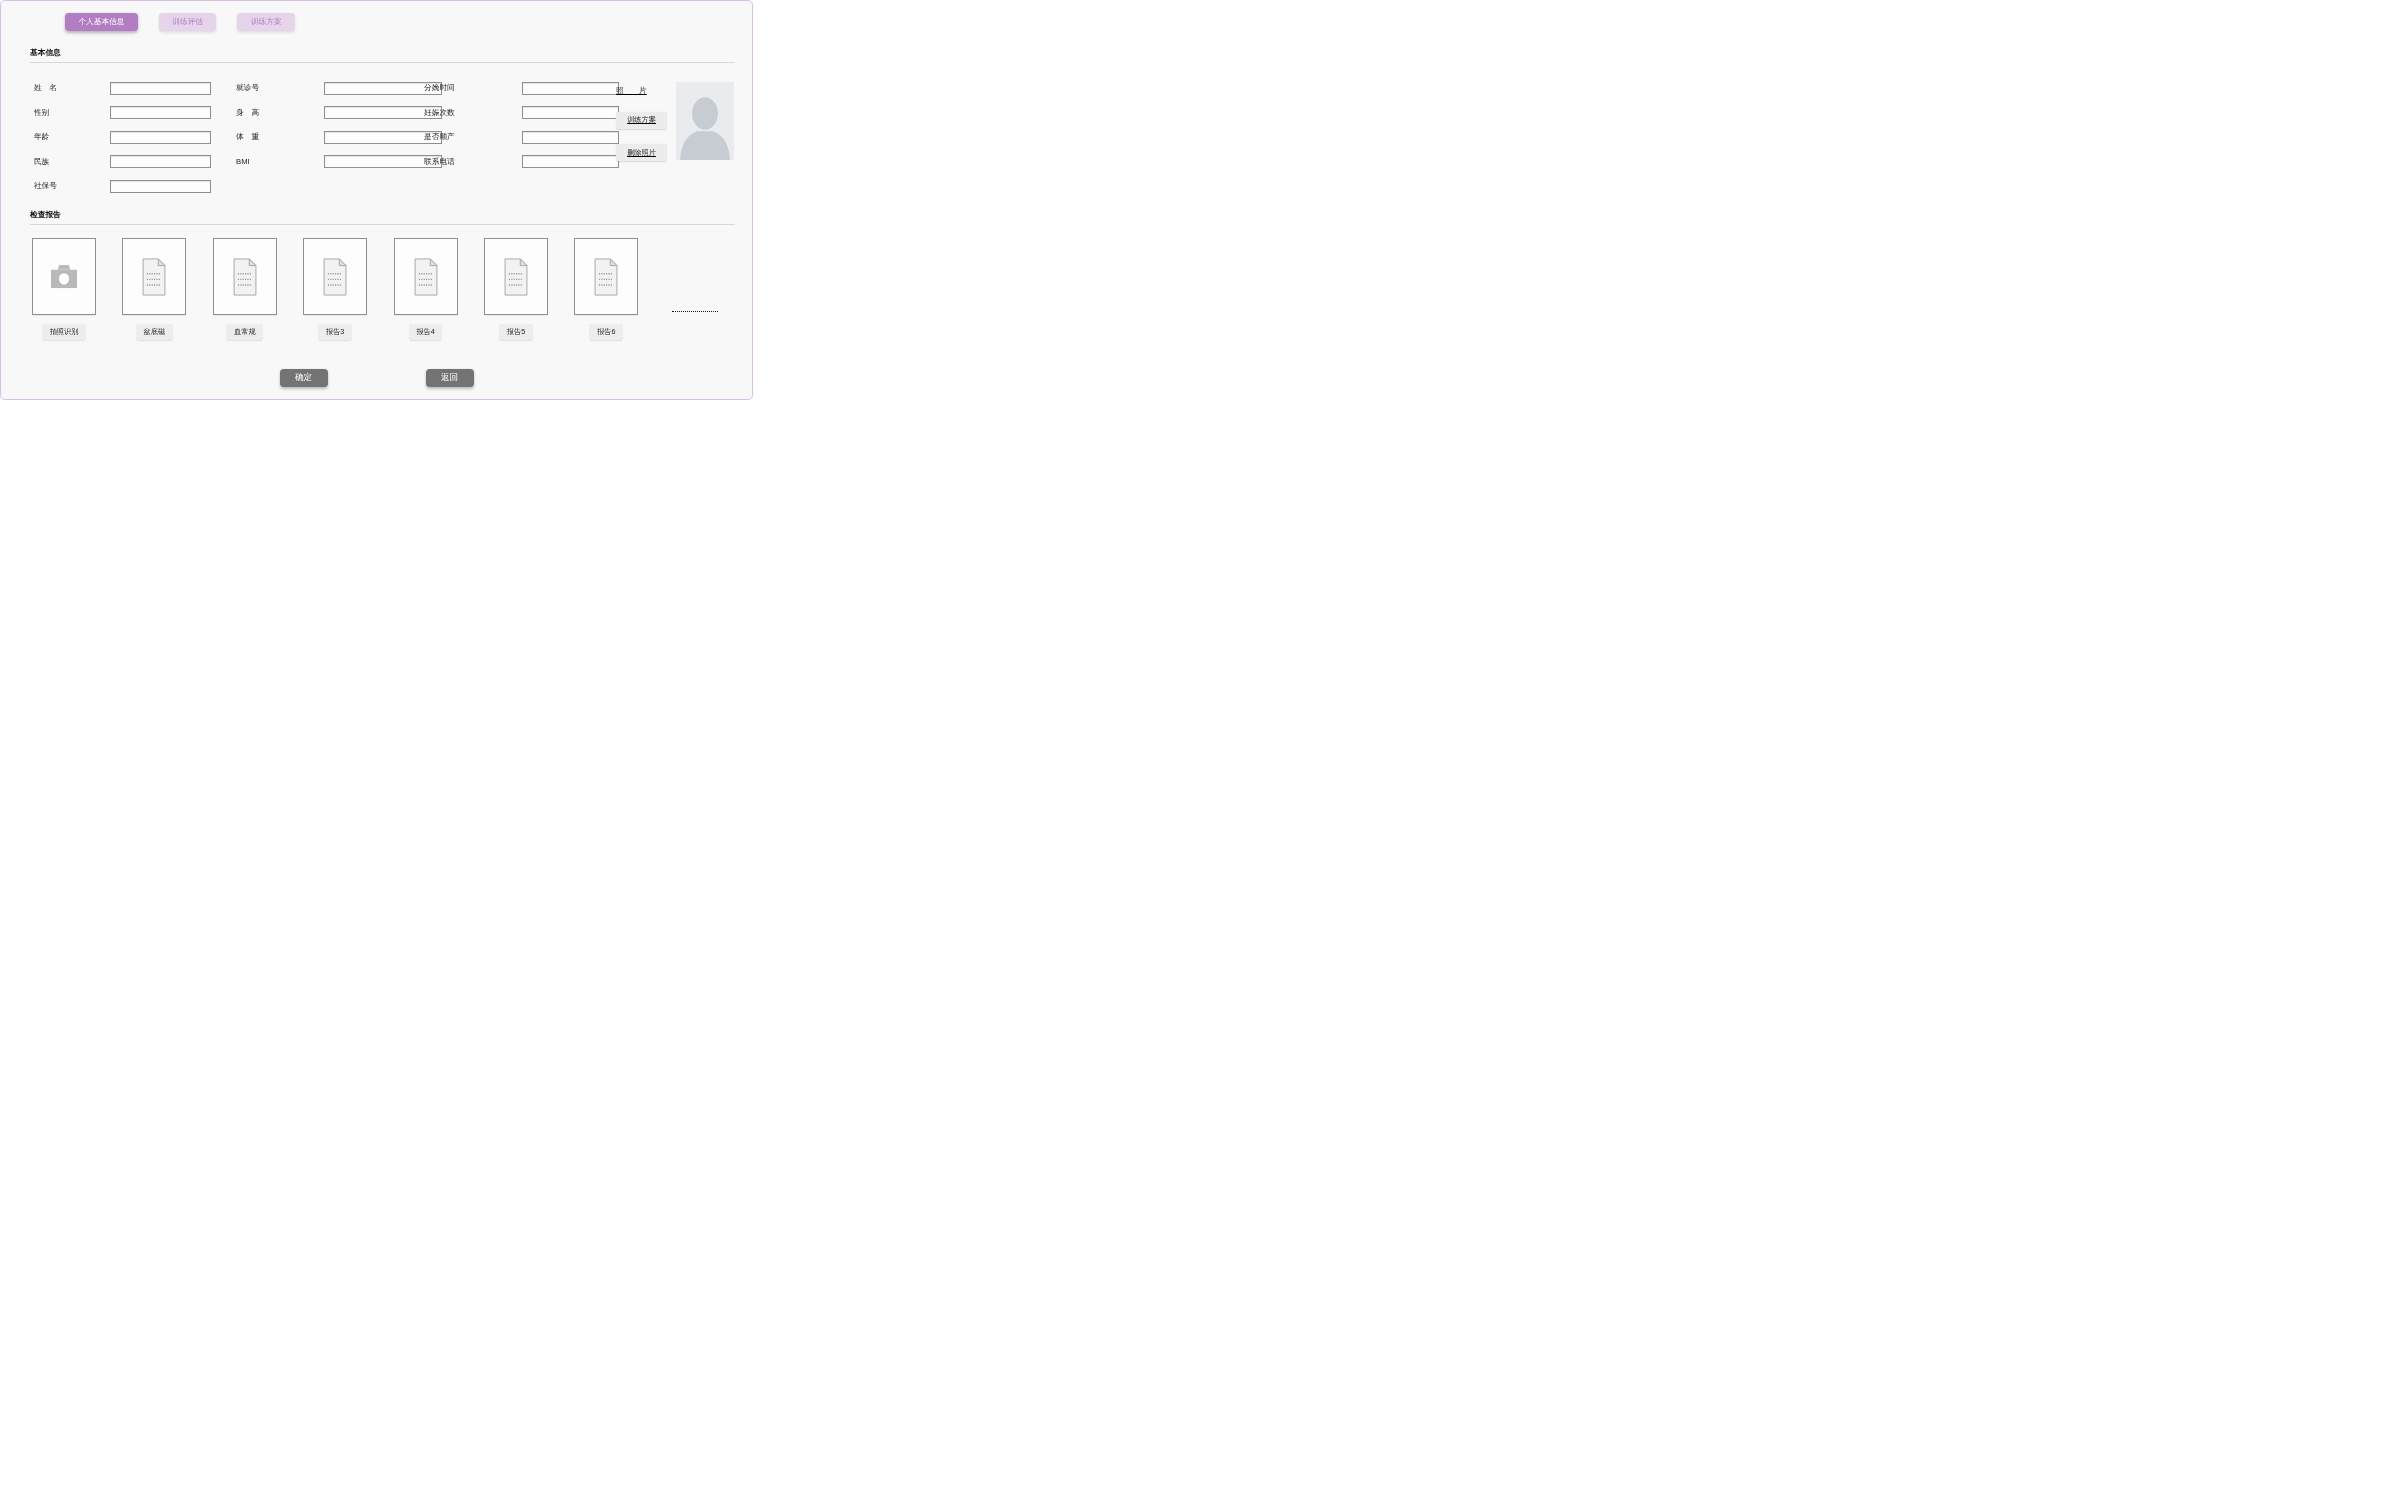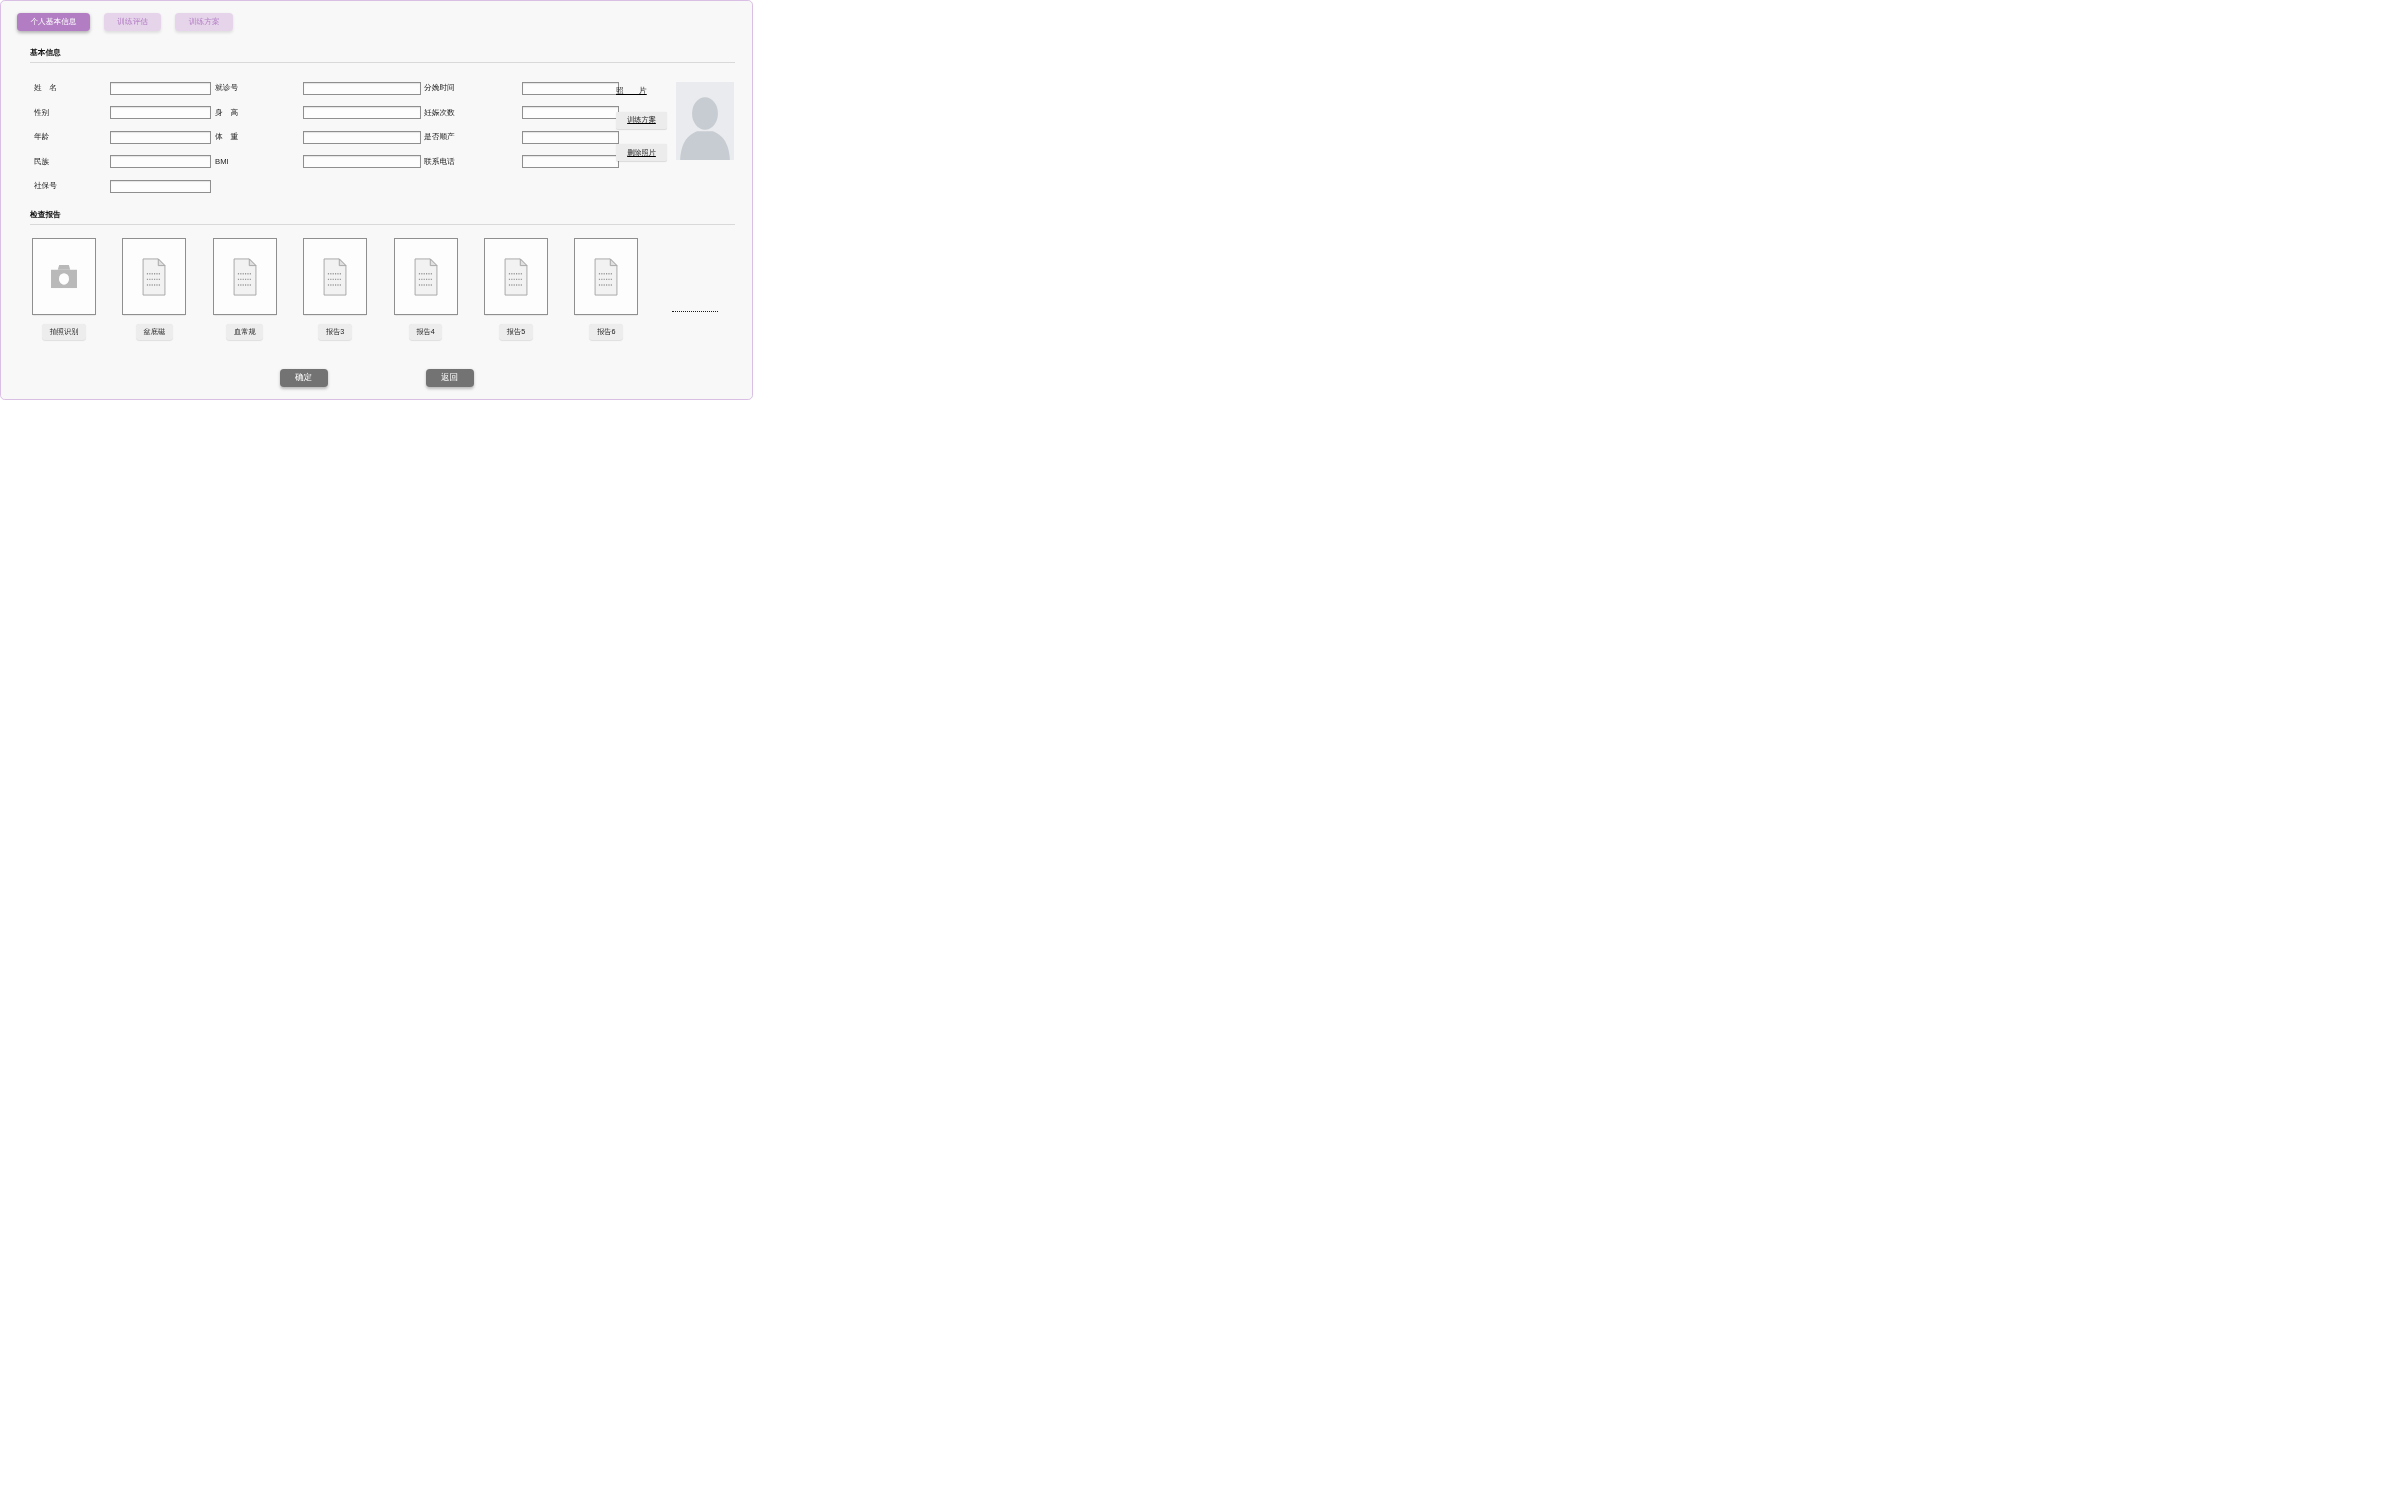--- a/index.html
+++ b/index.html
@@ -9,21 +9,21 @@
   .page {
     position: relative;
     width: 753px; height: 400px;
     background: #f8f8f8;
     border: 1.4px solid #d9bfe3;
     border-radius: 4.8px;
     overflow: hidden;
   }
 
   
-  .tabs { display: flex; gap: 14px; padding: 11.5px 0 0 16px; }
+  .tabs { display: flex; gap: 21px; padding: 11.5px 0 0 16px; margin-left: 48px; }
   .tab {
     height: 18px; padding: 0 13.4px;
     display: flex; align-items: center; justify-content: center;
     font-size: 7.7px; border-radius: 3.8px; cursor: pointer;
     background: #e6d4eb; color: #b27dc3;
     box-shadow: 0 1.9px 2.9px rgba(0,0,0,.10);
     white-space: nowrap;
   }
   .tab.active {
     background: #b27dc3; color: #fff;
@@ -37,21 +37,21 @@
   }
   .rule {
     height: 1px; background: #d9d9d9;
     margin: 4.3px 17.3px 0 29px;
   }
 
   
   .form-area { position: relative; height: 111px; margin: 19px 17.3px 0 31px; }
   .fcol { position: absolute; top: 0; }
   .fcol-1 { left: 1.9px; }
-  .fcol-2 { left: 183px; }
+  .fcol-2 { left: 204px; }
   .fcol-3 { left: 392px; }
   .frow { display: flex; align-items: center; height: 13px; margin-bottom: 11.5px; gap: 38px; }
   .flabel { font-size: 7.7px; color: #222; white-space: nowrap; }
   .fcol-1 .flabel { width: 38px; }
   .fcol-2 .flabel { width: 50px; }
   .fcol-3 .flabel { width: 60px; }
   .finput {
     height: 13px; background: #fdfdfd;
     border: 0.5px solid #8f8f8f;
     box-shadow: inset 0 1px 1px rgba(0,0,0,.10);

